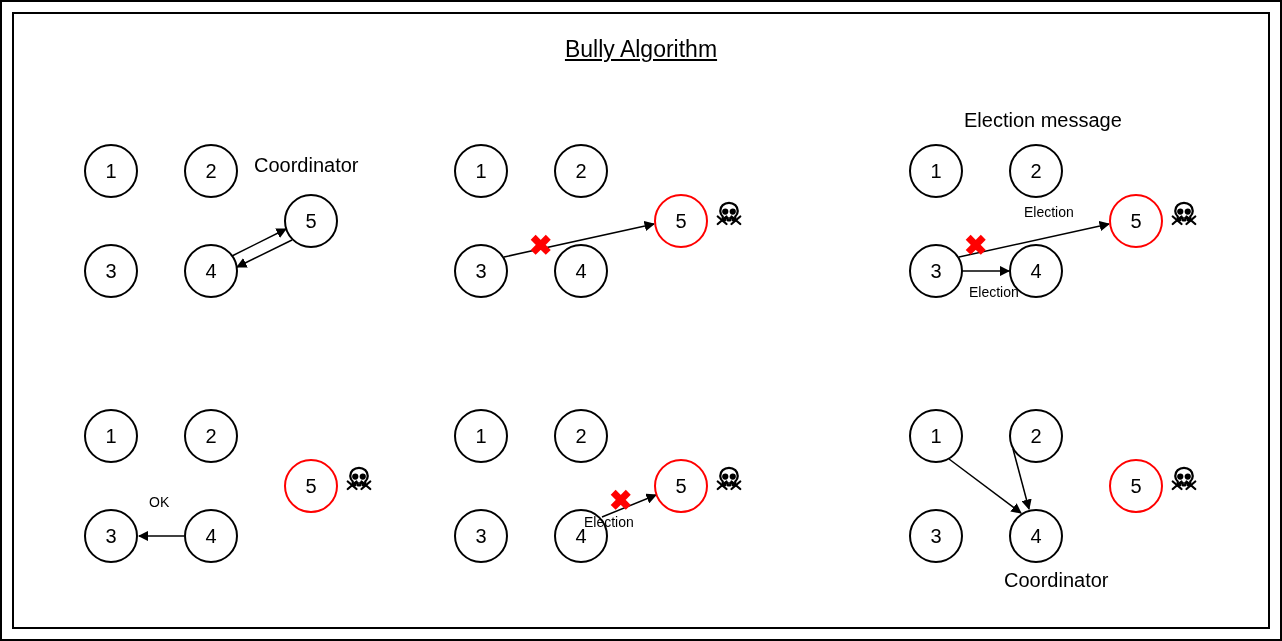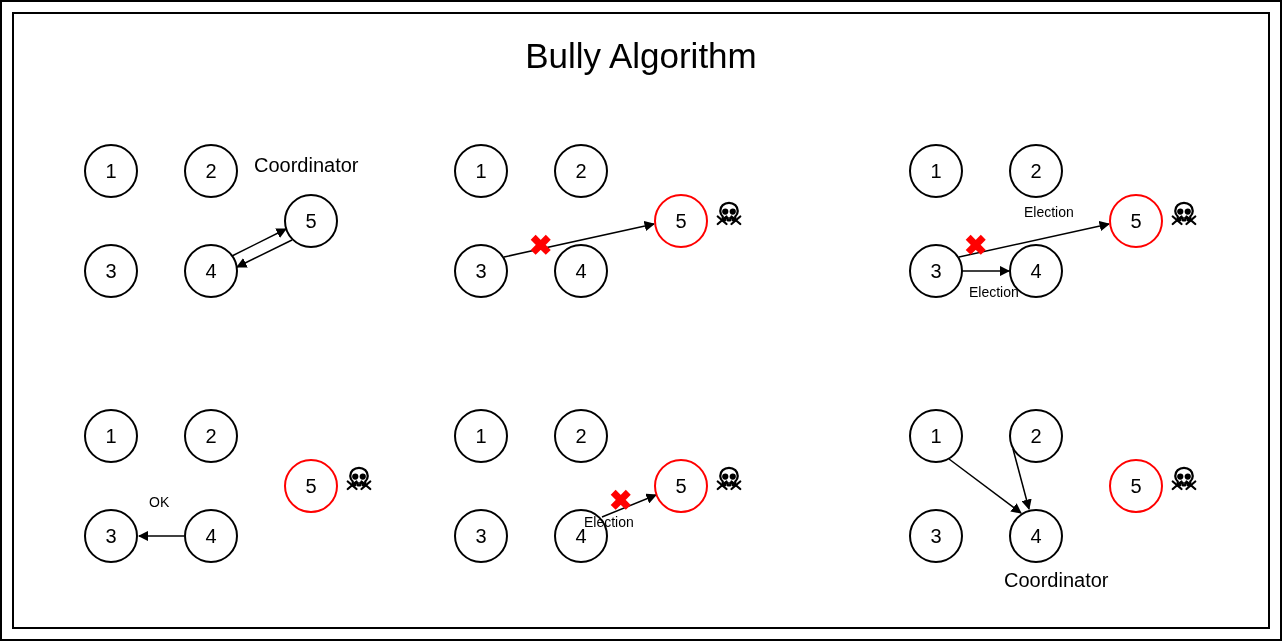--- a/index.html
+++ b/index.html
@@ -21,21 +21,22 @@
     box-sizing: border-box;
     width: 100%;
     height: 100%;
     border: 2px solid #000;
   }
   .title {
     position: absolute;
     top: 22px;
     left: 50%;
     transform: translateX(-50%);
-    font-size: 35px;
+    font-size: 23px;
+    text-decoration: underline;
   }
   .panel {
     position: absolute;
   }
   .node {
     position: absolute;
     width: 54px;
     height: 54px;
     border: 2px solid #000;
     border-radius: 50%;
@@ -133,20 +134,21 @@
               </marker>
             </defs>
             <line x1="50" y1="113" x2="200" y2="80" stroke="#000" stroke-width="1.5" marker-end="url(#arrow-2)"></line>
             <line x1="52" y1="127" x2="100" y2="127" stroke="#000" stroke-width="1.5" marker-end="url(#arrow-2)"></line>
           </svg>
           <div class="node" style="left: 0px; top: 0px;">1</div>
           <div class="node" style="left: 100px; top: 0px;">2</div>
           <div class="node" style="left: 0px; top: 100px;">3</div>
           <div class="node" style="left: 100px; top: 100px;">4</div>
           <div class="node dead" style="left: 200px; top: 50px;">5</div>
+          <div class="label" style="left: 55px; top: -35px;">Election message</div>
           <div class="label small" style="left: 115px; top: 60px;">Election</div>
           <div class="label small" style="left: 60px; top: 140px;">Election</div>
           <div class="skull" style="left: 260px; top: 55px;"><svg width="30" height="30" viewBox="0 0 24 24">
               <g fill="none" stroke="#000" stroke-width="1.8" stroke-linecap="round" stroke-linejoin="round">
                 <path d="M12 3c-4 0-7 3-7 6.5 0 2 1 3.5 2 4.5v3h2v-2h2v2h2v-2h2v2h2v-3c1-1 2-2.5 2-4.5C19 6 16 3 12 3z"></path>
                 <circle cx="9" cy="10" r="1.6" fill="#000"></circle>
                 <circle cx="15" cy="10" r="1.6" fill="#000"></circle>
                 <line x1="3" y1="20" x2="10" y2="14"></line>
                 <line x1="3" y1="14" x2="10" y2="20"></line>
                 <line x1="14" y1="20" x2="21" y2="14"></line>

